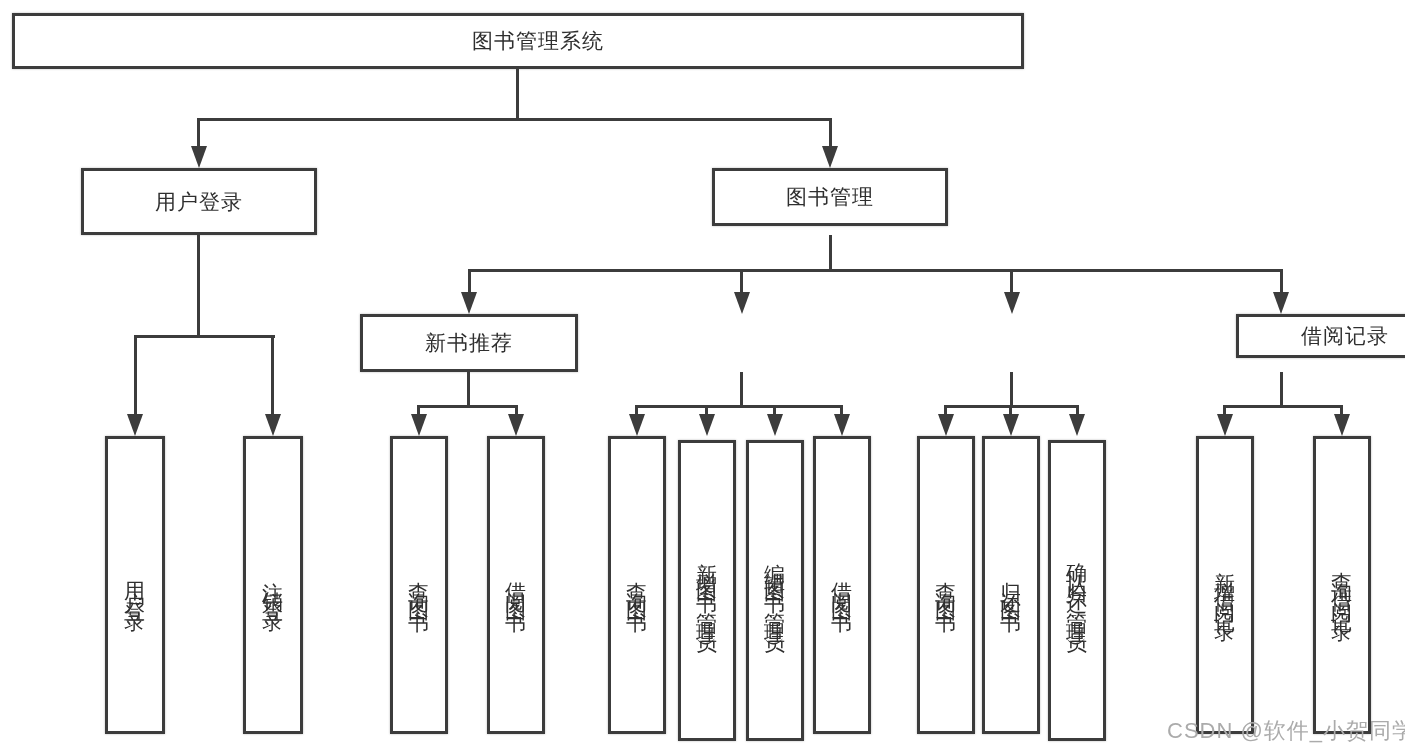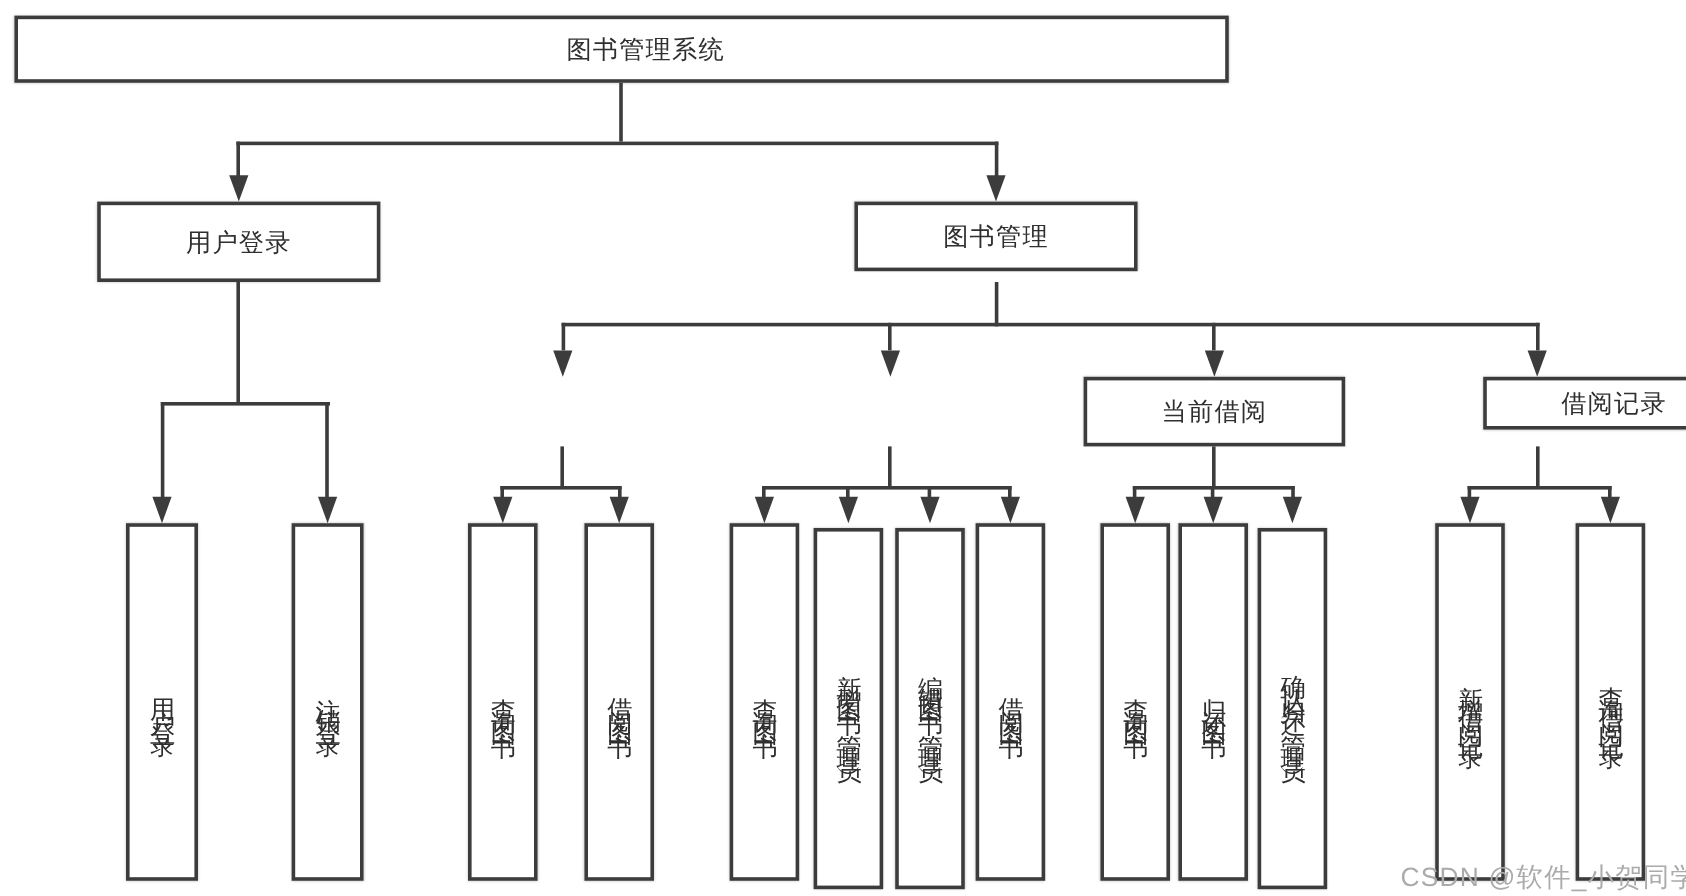--- a/index.html
+++ b/index.html
@@ -79,21 +79,21 @@
   <div class="hline" style="left:468px;top:269px;width:815px;"></div>
   <div class="vline" style="left:468px;top:269px;height:23px;"></div>
   <div class="arrow" style="left:461px;top:292px;"></div>
   <div class="vline" style="left:740px;top:269px;height:23px;"></div>
   <div class="arrow" style="left:734px;top:292px;"></div>
   <div class="vline" style="left:1010px;top:269px;height:23px;"></div>
   <div class="arrow" style="left:1004px;top:292px;"></div>
   <div class="vline" style="left:1280px;top:269px;height:23px;"></div>
   <div class="arrow" style="left:1273px;top:292px;"></div>
 
-  <div class="node node-h" style="left:903px;top:314px;width:218px;height:58px;">当前借阅</div>
+  <div class="node node-h" style="left:360px;top:314px;width:218px;height:58px;">新书推荐</div>
   <div class="node node-h" style="left:1236px;top:314px;width:218px;height:44px;">借阅记录</div>
 
   <div class="vline" style="left:467px;top:372px;height:33px;"></div>
   <div class="hline" style="left:417px;top:405px;width:101px;"></div>
   <div class="vline" style="left:417px;top:405px;height:10px;"></div>
   <div class="arrow" style="left:411px;top:414px;"></div>
   <div class="vline" style="left:515px;top:405px;height:10px;"></div>
   <div class="arrow" style="left:508px;top:414px;"></div>
 
   <div class="vline" style="left:740px;top:372px;height:33px;"></div>

